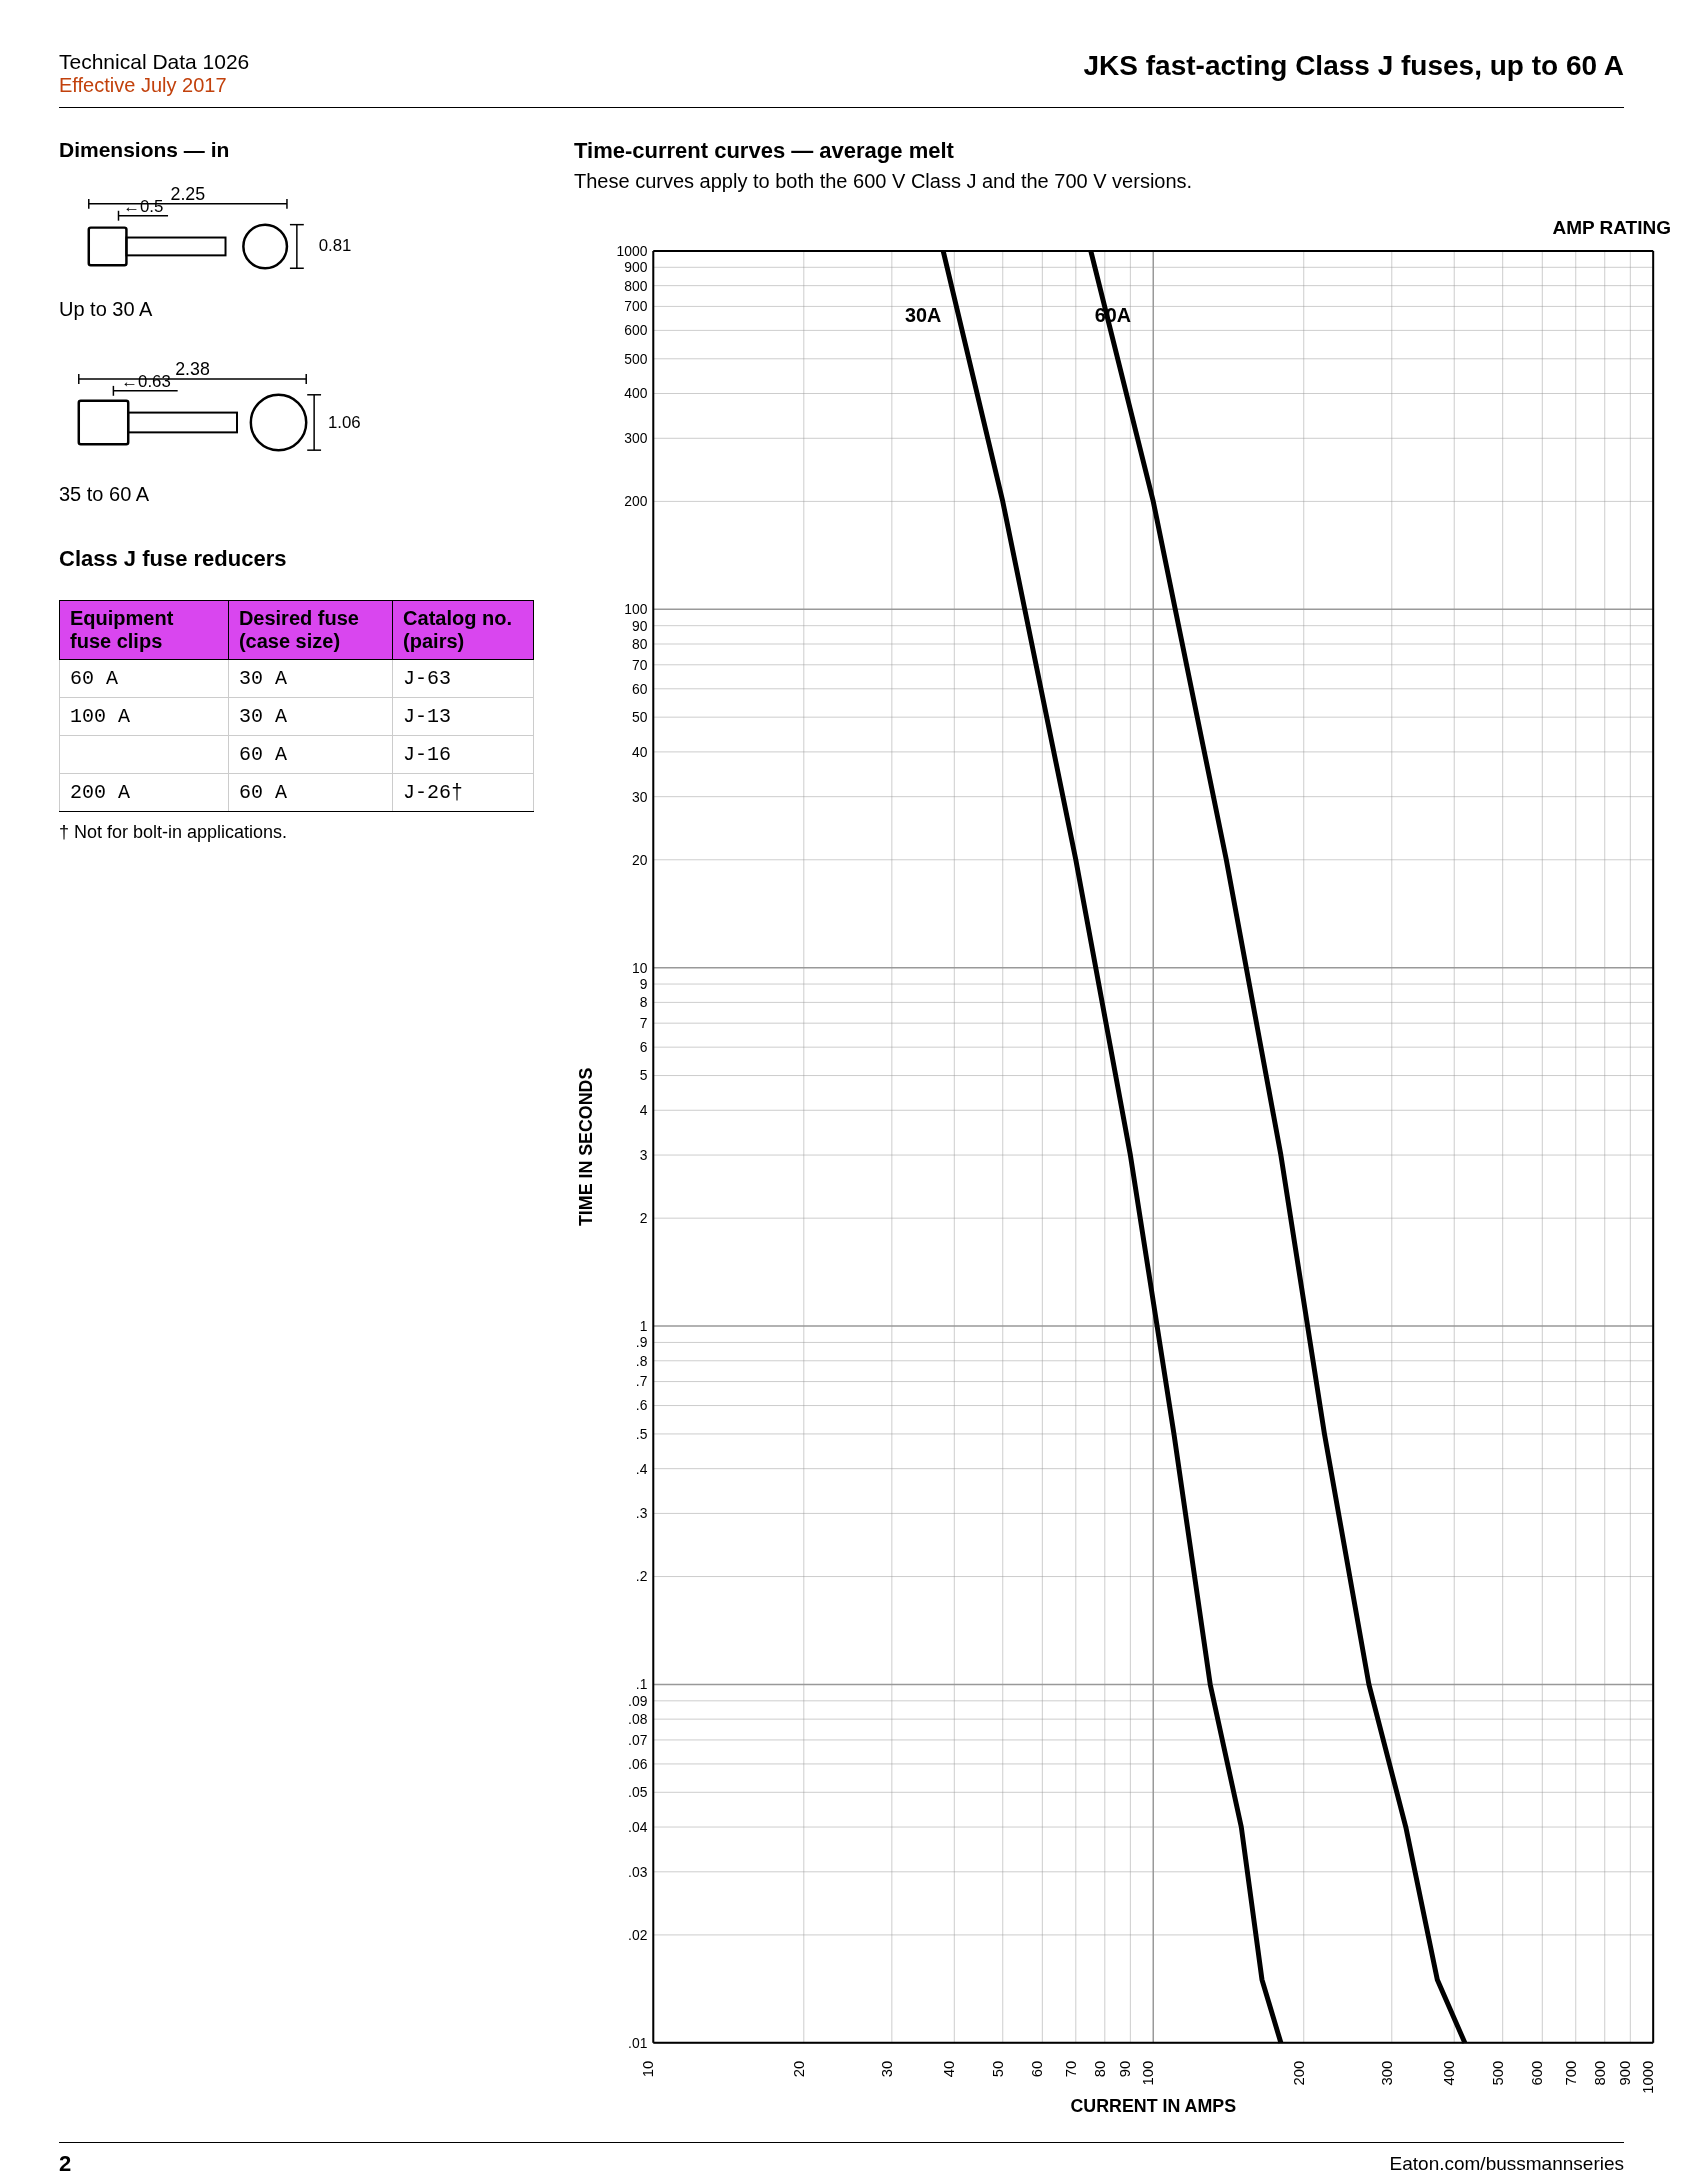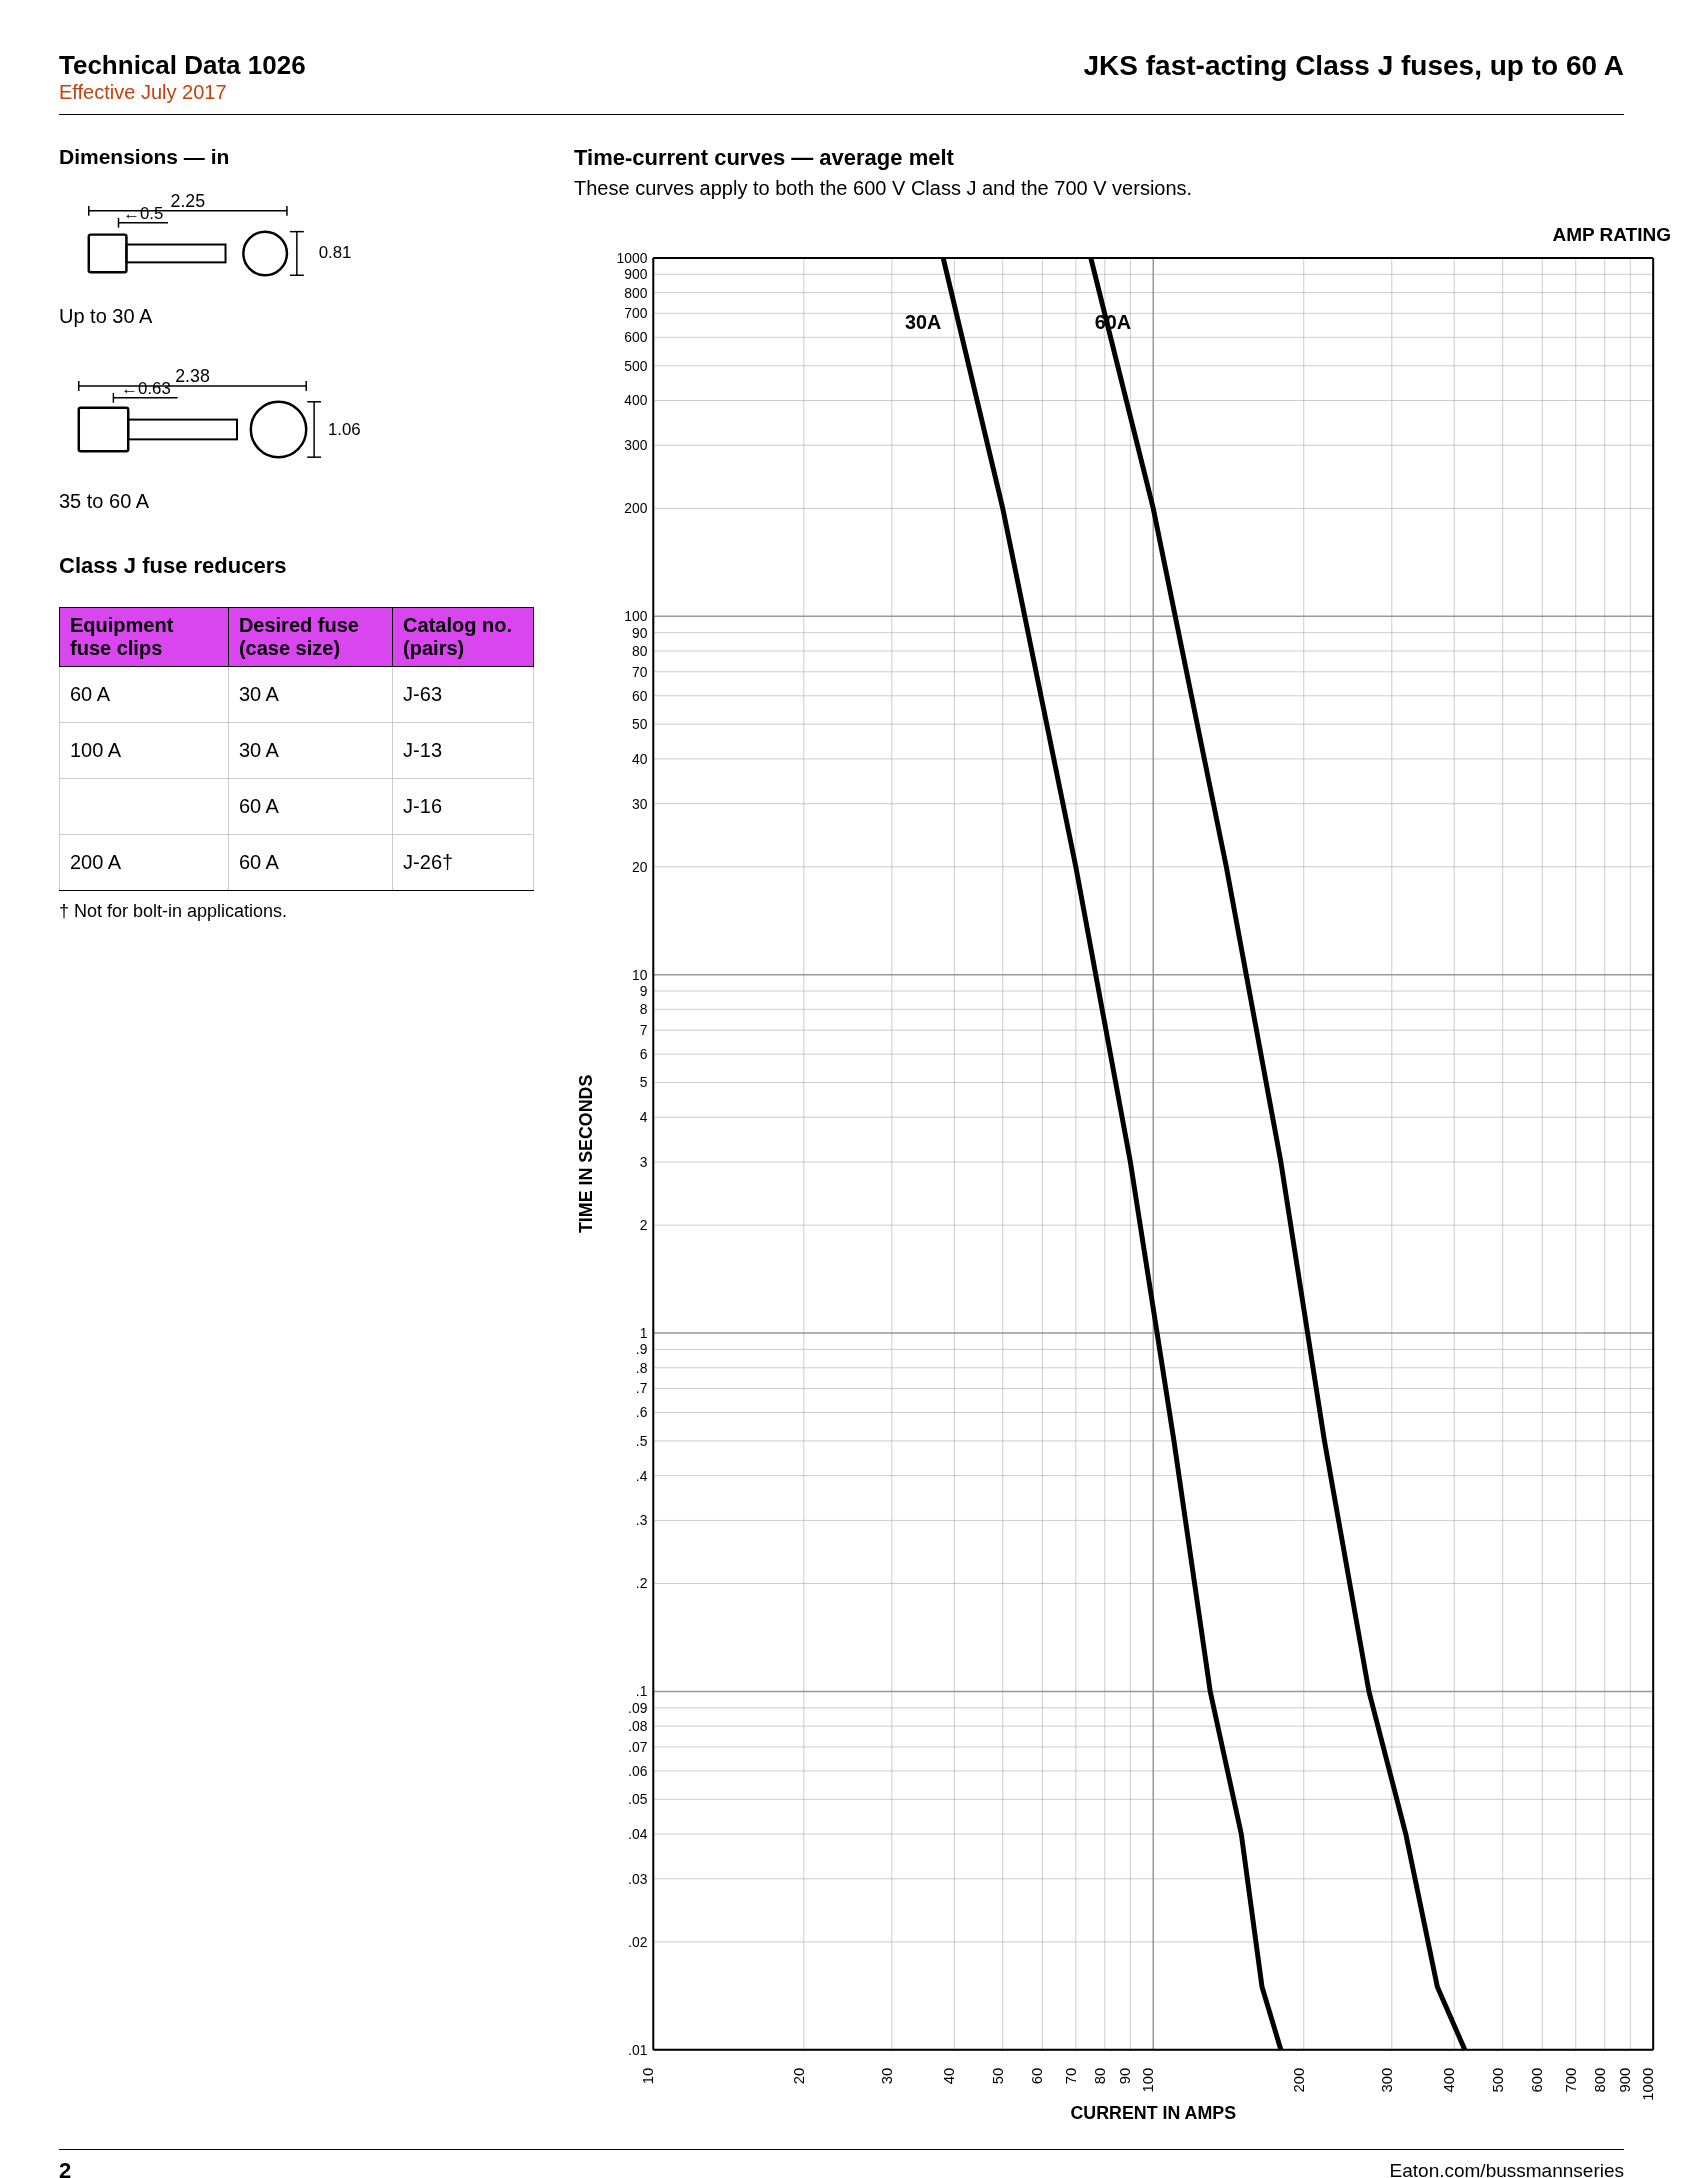--- a/index.html
+++ b/index.html
@@ -21,21 +21,21 @@
     }
     .header {
       display: flex;
       justify-content: space-between;
       align-items: flex-start;
       margin-bottom: 30px;
       border-bottom: 1px solid #000;
       padding-bottom: 10px;
     }
     .header-left { font-size: 22px; }
-    .header-left .title { font-size: 26px; font-weight: bold; }
+    .header-left .title { font-size: 21px; font-weight: normal; }
     .header-left .subtitle { font-size: 20px; color: #c2410c; }
     .header-right { font-size: 28px; font-weight: bold; text-align: right; }
     .content {
       display: flex;
       flex: 1;
     }
     .left-panel {
       width: 515px;
       flex-shrink: 0;
       padding-right: 40px;
@@ -80,23 +80,24 @@
     thead th {
       padding: 6px 10px;
       text-align: left;
       font-weight: bold;
       border: 1px solid #000;
     }
     tbody tr {
       border-bottom: 1px solid #ccc;
     }
     tbody td {
-      padding: 16px 10px;
+      padding: 7px 10px;
       border-left: 1px solid #ccc;
       border-right: 1px solid #ccc;
+      font-family: Liberation Mono, monospace;
     }
     tbody tr:first-child td { border-top: 1px solid #000; }
     tbody tr:last-child td { border-bottom: 1px solid #000; }
     .footnote {
       font-size: 18px;
       margin-top: 10px;
     }
     
     .chart-title {
       font-size: 22px;

